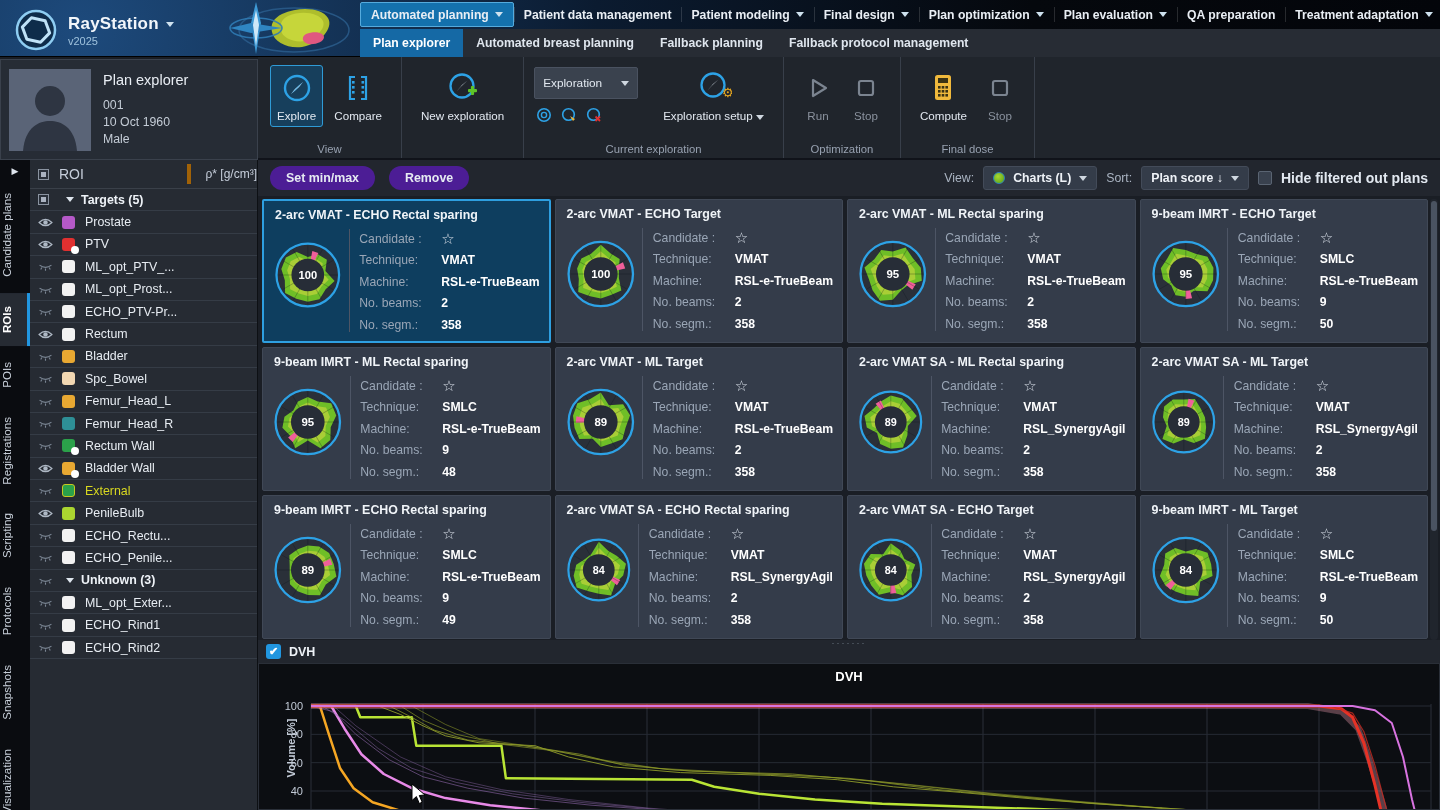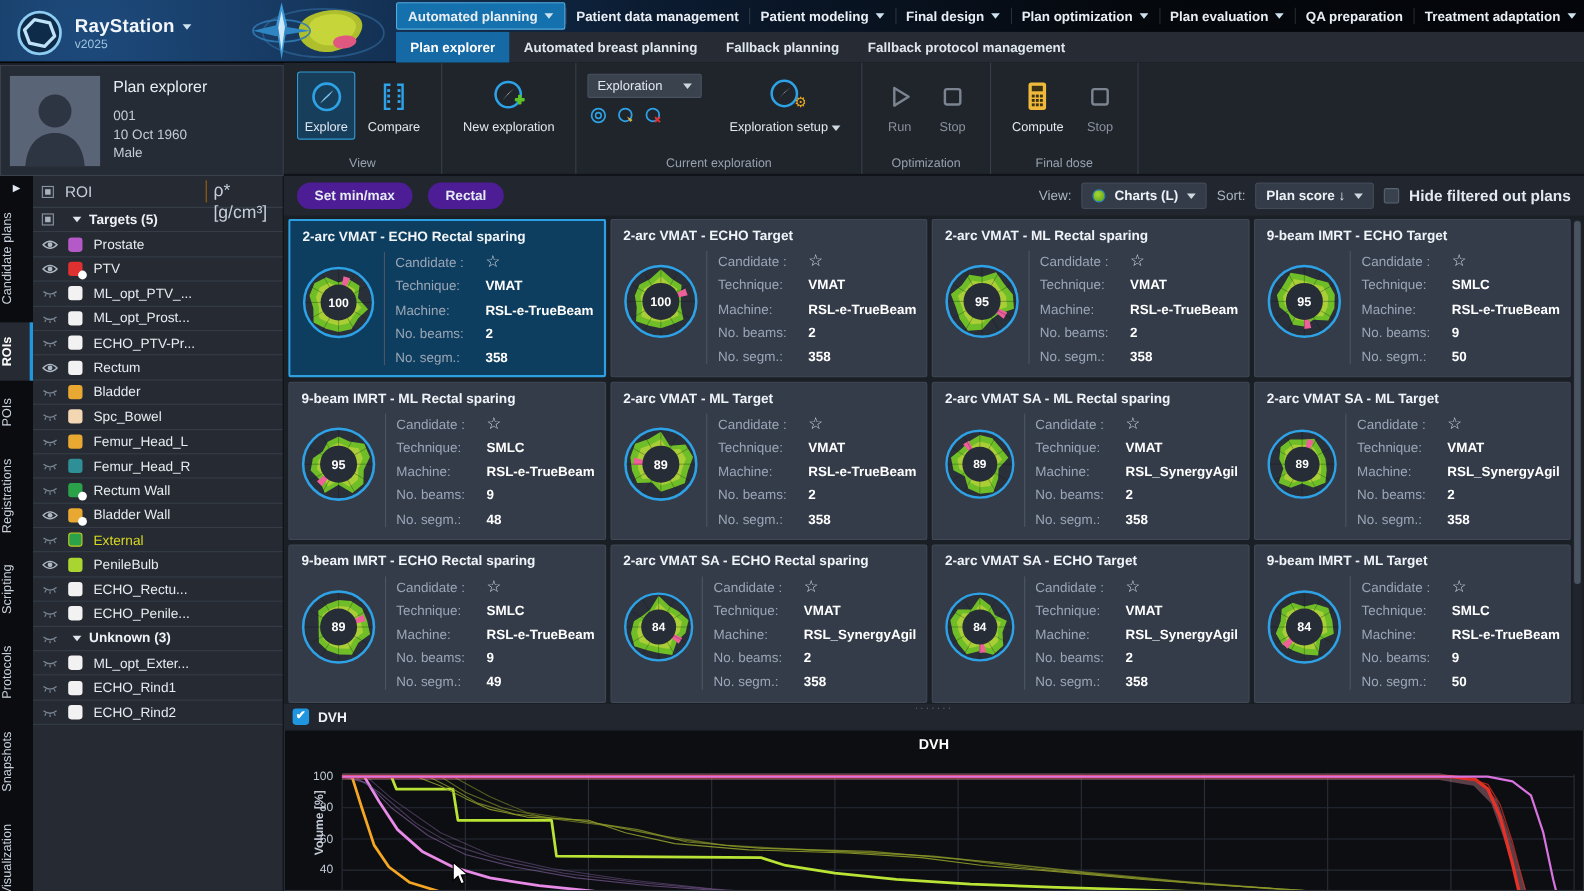--- a/index.html
+++ b/index.html
@@ -41,39 +41,39 @@
   .ribbon { position:absolute; left:258px; top:57px; width:1182px; height:103px; background:#20252c;
     display:flex; border-bottom:2px solid #10131a; }
   .rgroup { position:relative; display:flex; align-items:flex-start; padding:8px 10px 18px 10px; border-right:1px solid #383f4a; }
   .rgroup-label { position:absolute; bottom:3px; left:0; right:0; text-align:center; color:#97a1b0; font-size:11.3px; }
   .rbtn { display:flex; flex-direction:column; align-items:center; gap:3px; padding:4px 6px; margin:0 2px;
     color:#e2e8f0; font-size:11.6px; text-align:center; border:1px solid transparent; border-radius:3px; line-height:13px;}
   .rbtn.active { background:#173f5c; border-color:#2f9bd6; }
   .rbtn.disabled { color:#8a929e; }
   .rbtn .ric { height:36px; display:flex; align-items:center; justify-content:center; position:relative;}
   .expl-col { display:flex; flex-direction:column; gap:8px; padding-top:2px; }
-  .expl-dd { display:flex; align-items:center; justify-content:space-between; width:104px; height:22px;
+  .expl-dd { display:flex; align-items:center; justify-content:space-between; width:104px; height:32px;
     background:#3a424e; border:1px solid #4a5260; border-radius:2px; padding:0 8px; color:#e2e8f0; font-size:11.8px; }
   .mini-ics { display:flex; gap:9px; padding-left:2px;}
   .mini { width:16px; height:16px; position:relative; }
 
   
   .sidestrip { position:absolute; left:0; top:160px; width:30px; height:650px; background:#0a0c10; }
   .strip-arrow { color:#dfe6ee; font-size:9px; text-align:center; padding:6px 0 4px 0; }
   .vtab { position:relative; writing-mode:vertical-rl; transform:rotate(180deg); color:#c9d1db; font-size:11.6px;
     padding:13px 0; width:30px; text-align:center; white-space:nowrap; margin-bottom:3px; }
   .vtab.active { background:#262b33; color:#fff; font-weight:bold; }
   .vtab.active::after { content:""; position:absolute; top:0; bottom:0; right:27px; width:3px; background:#2196e0; }
 
   
   .roipanel { position:absolute; left:30px; top:160px; width:228px; height:650px; background:#262b33; border-right:1px solid #0d1014; }
   .roi-head { display:flex; align-items:center; height:29px; border-bottom:1px solid #3a4049; padding-left:8px; }
   .roi-head .cbx { margin-right:10px; }
   .roi-head .hc1 { color:#c6cedb; font-size:14px; flex:1; }
-  .roi-head .hc2 { color:#c6cedb; font-size:16px; width:70px; border-left:1px solid #a16207; padding-left:6px; height:20px; line-height:20px;}
+  .roi-head .hc2 { color:#c6cedb; font-size:12px; width:70px; border-left:4px solid #a16207; padding-left:6px; height:20px; line-height:20px;text-align:right;}
   .cbx { width:11px; height:11px; border:1px solid #8a93a0; background:#2a303a; display:inline-flex; align-items:center; justify-content:center; flex:0 0 11px;}
   .cbx i { width:5px; height:5px; background:#aab2c0; display:block;}
   .roi-row { display:flex; align-items:center; height:22.4px; border-bottom:1px solid #353c46; padding-left:8px; }
   .roi-row .vis { width:24px; display:flex; justify-content:flex-start; }
   .roi-row.group { font-weight:bold; color:#eef2f7; font-size:12.4px; }
   .roi-row .g-caret { width:0;height:0;border-left:4px solid transparent;border-right:4px solid transparent;border-top:5px solid #dfe6ee; margin:0 7px 0 4px;}
   .swatch { width:13px; height:13px; border-radius:3px; margin-right:10px; position:relative; flex:0 0 13px;}
   .swatch .dot { position:absolute; right:-4px; bottom:-3px; width:8px; height:8px; background:#fff; border-radius:50%; }
   .roi-name { color:#e7ecf2; font-size:12.4px; white-space:nowrap; }
 
@@ -573,21 +573,21 @@
           </span>
           <span class="swatch" style="background:#f2f2f2"></span>
           <span class="roi-name">ECHO_Rind2</span>
         </div>
       </div>
   </div>
 
   <div class="main">
     <div class="actionbar">
       <span class="pill">Set min/max</span>
-      <span class="pill">Rectal</span>
+      <span class="pill">Remove</span>
       <span class="ab-right">
         <span class="ab-label">View:</span>
         <span class="dd">
           <span class="greenball"></span>
           <span>Charts (L)</span>
           <span class="dcaret"></span>
         </span>
         <span class="ab-label">Sort:</span>
         <span class="dd">
           <span>Plan score ↓</span>

